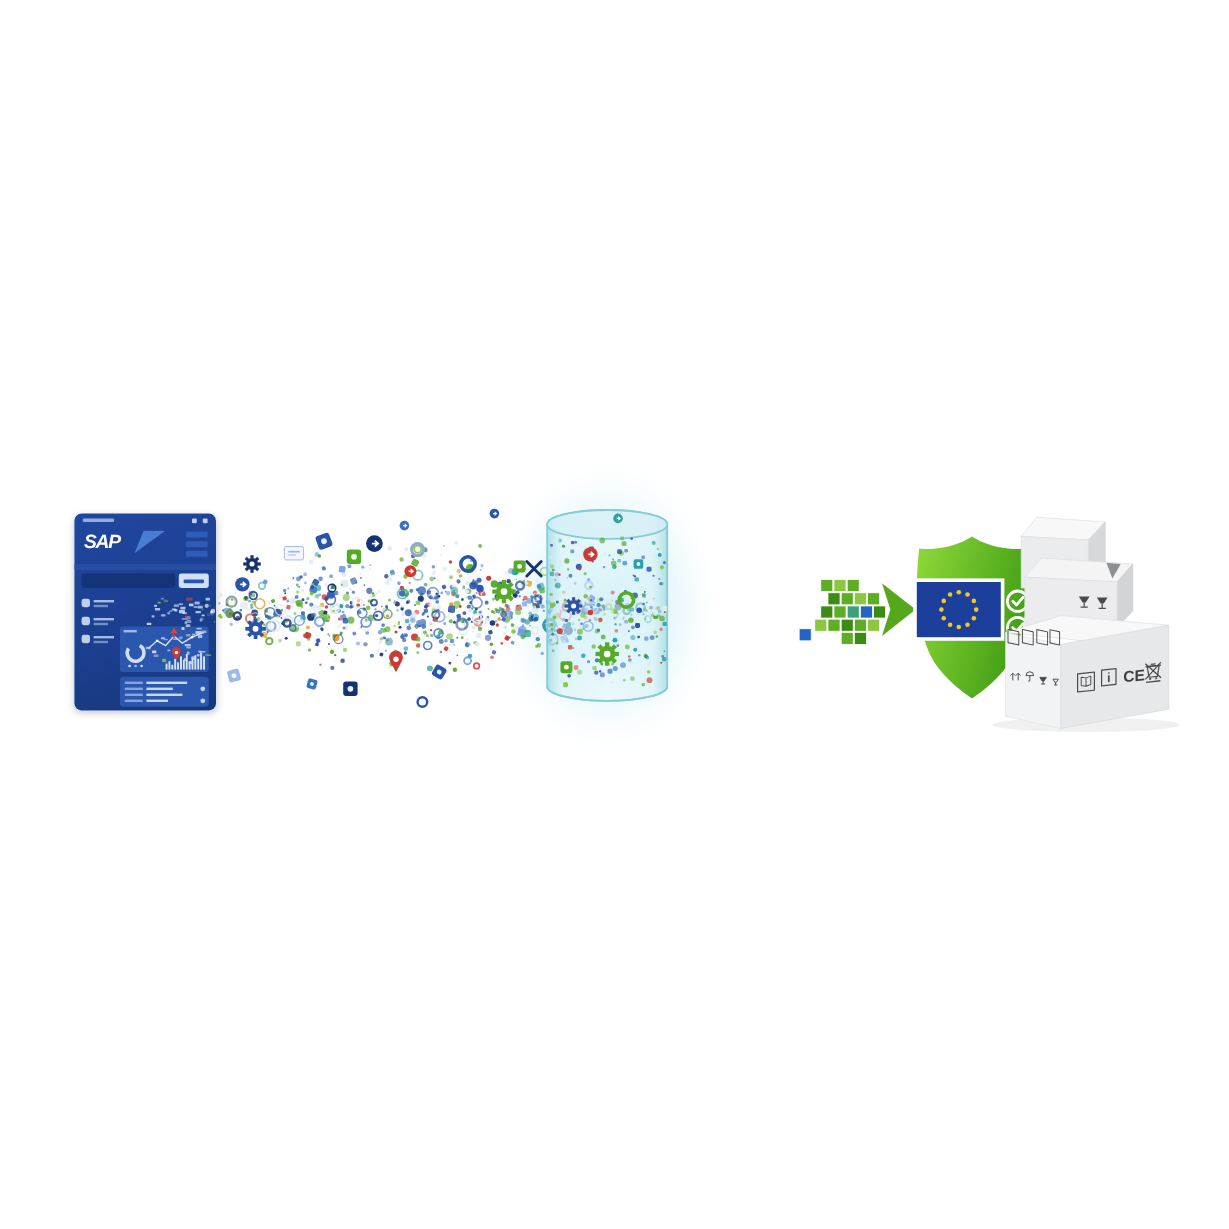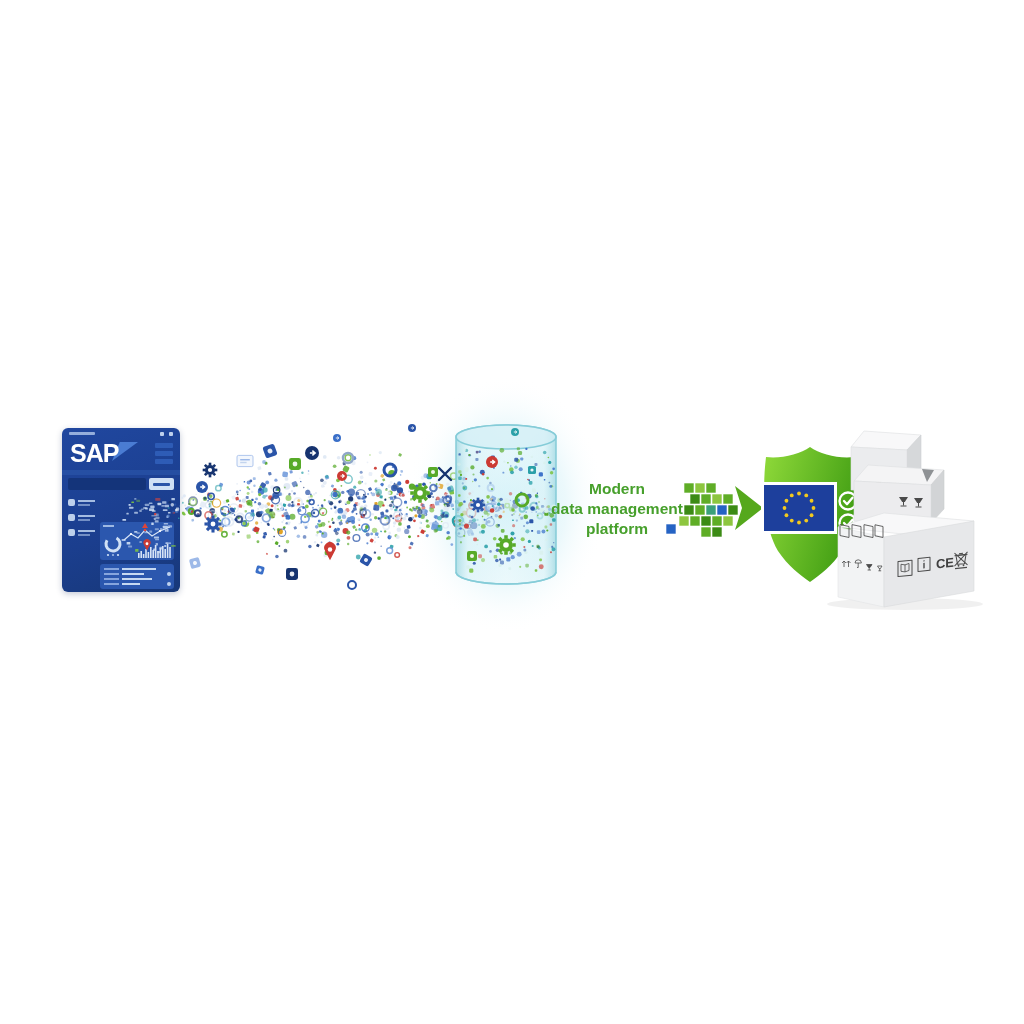--- a/index.html
+++ b/index.html
@@ -7,21 +7,21 @@
           font-family:"Liberation Sans", sans-serif;}
 
   
   .dashboard{position:absolute;left:62px;top:428px;width:118px;height:164px;
              background:linear-gradient(160deg,#20479f 0%,#1b3e8e 60%,#173879 100%);
              border-radius:6px;box-shadow:0 2px 6px rgba(20,40,90,.25);}
   .db-topbar{position:absolute;left:0;top:0;right:0;height:11px;}
   .db-topbar .bar{position:absolute;left:7px;top:4px;width:26px;height:3px;background:#bcd2f0;opacity:.75;border-radius:1px;}
   .db-topbar .dot{position:absolute;top:4px;width:4px;height:4px;background:#cfe0f5;border-radius:1px;opacity:.9;}
   .db-logo{position:absolute;left:8px;top:13px;width:70px;height:26px;}
-  .db-logo .sap-text{position:absolute;left:0;top:0;font-weight:800;font-size:25px;
+  .db-logo .sap-text{position:absolute;left:0;top:0;font-style:italic;font-weight:800;font-size:16px;
                      color:#ffffff;letter-spacing:-1px;line-height:24px;}
   .db-logo .swoosh{position:absolute;left:42px;top:1px;width:26px;height:20px;background:#4d80d6;
                    clip-path:polygon(0 95%,100% 0,30% 0);opacity:.95;}
   .db-btn{position:absolute;right:7px;width:18px;height:5px;background:#2e5cb6;border-radius:1px;}
   .db-band{position:absolute;left:0;top:42px;right:0;height:5px;background:#2a54a8;opacity:.7;}
   .db-search{position:absolute;left:6px;top:50px;width:78px;height:12px;background:#14347a;border-radius:2px;}
   .db-search-btn{position:absolute;left:87px;top:50px;width:25px;height:12px;background:#cfe0f5;border-radius:2px;}
   .db-search-btn .txt{position:absolute;left:4px;top:5px;width:17px;height:2.5px;background:#2a54a8;border-radius:1px;}
   .db-side{position:absolute;left:6px;top:70px;width:30px;}
   .db-side-item{position:relative;height:15px;}
@@ -1498,19 +1498,14 @@
             <circle cx="958.5" cy="571.5" r="0.9" fill="#4a4a4a"></circle>
               <circle cx="963.5" cy="571.5" r="0.9" fill="#4a4a4a"></circle>
             <path d="M954.5,558.5 l13,13 M967.5,558.5 l-13,13" stroke="#4a4a4a" stroke-width="1"></path>
             <path d="M955,574 h12" stroke="#4a4a4a" stroke-width="1.2"></path>
           </g>
         </g>
       </g>
     </g>
   </svg>
 
-  <div class="caption" style="color: rgb(71, 160, 44);">
-    <div class="cap-line">Modern</div>
-    <div class="cap-line">data management</div>
-    <div class="cap-line">platform</div>
-  </div>
 
 </div>
 
 </body></html>

